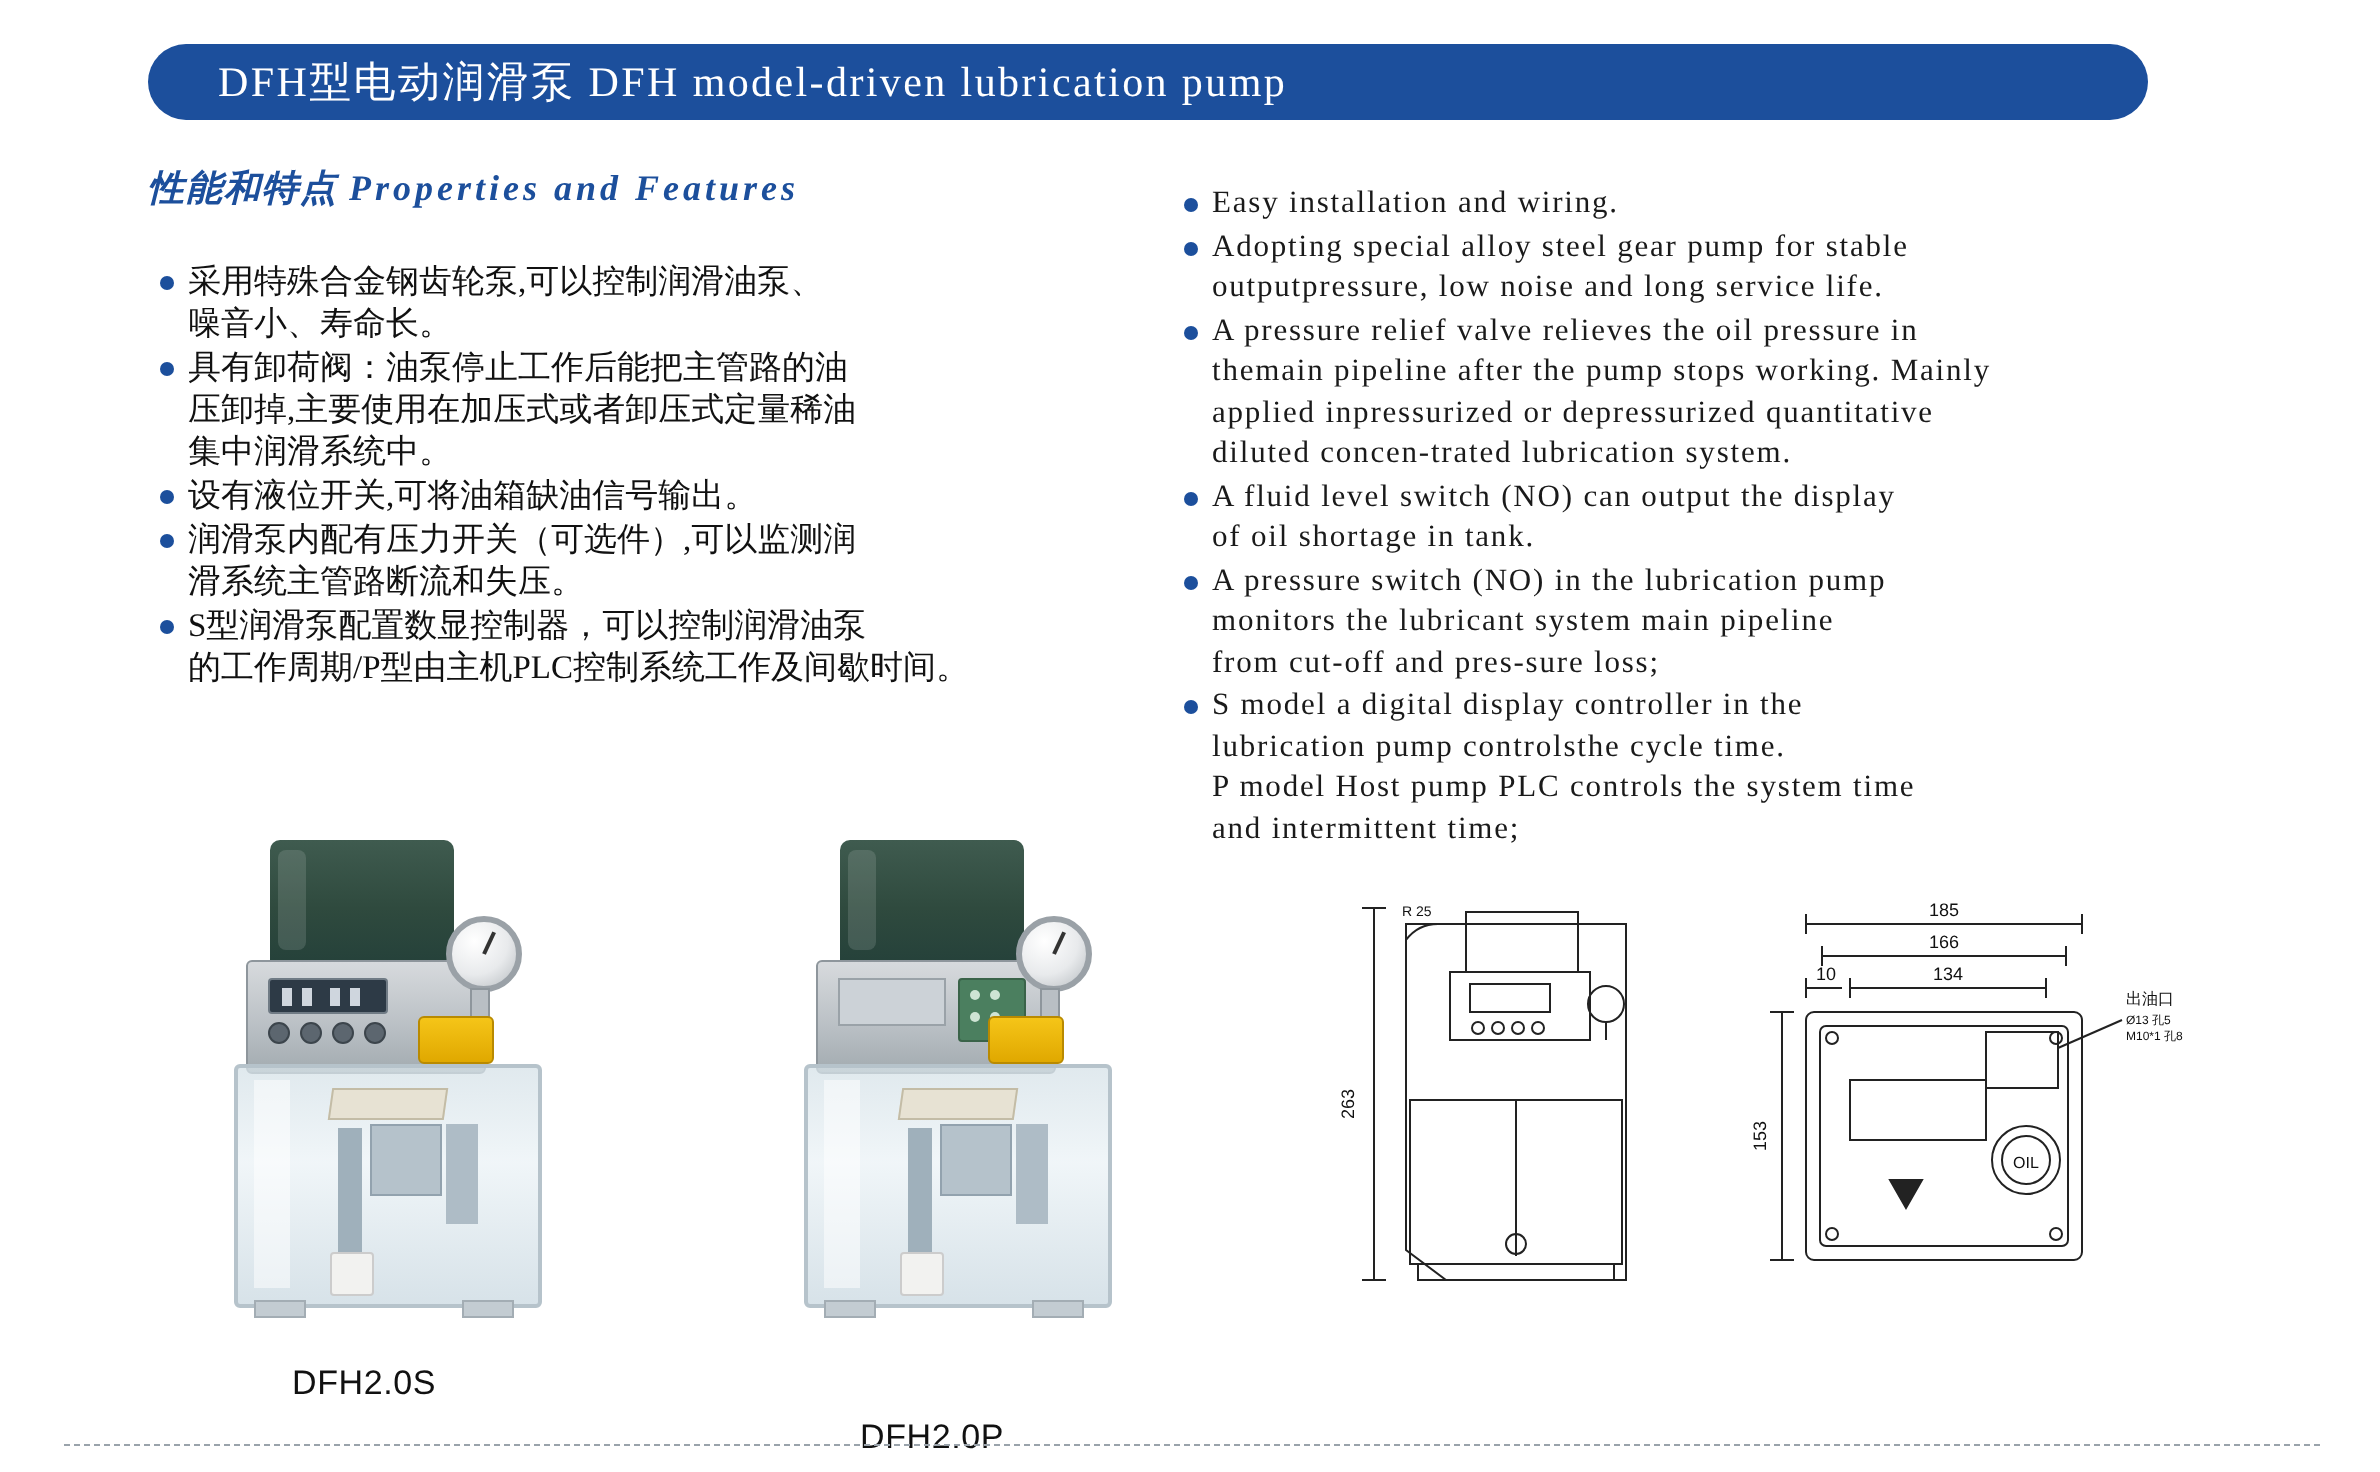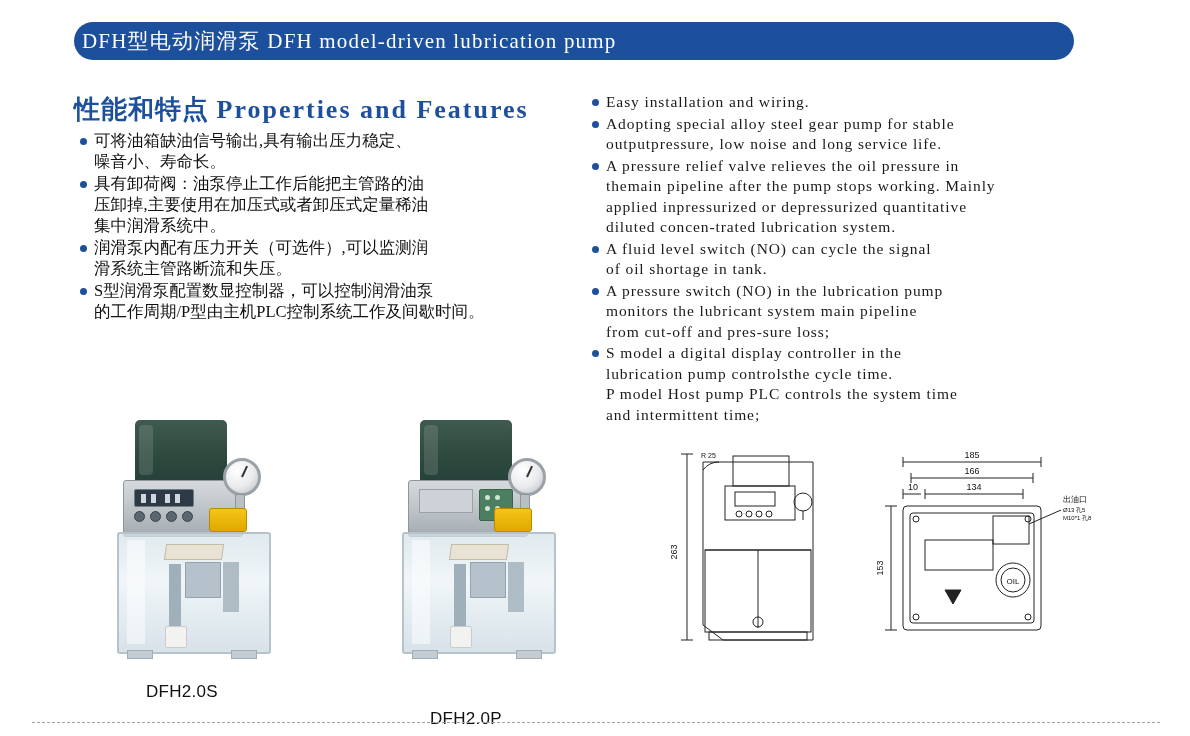--- a/index.html
+++ b/index.html
@@ -24,35 +24,36 @@
     height: 38px;
     background: #1c4f9c;
     border-radius: 19px 19px 19px 19px;
     display: flex;
     align-items: center;
   }
   .banner-text {
     color: #ffffff;
     font-size: 21px;
     letter-spacing: 1.2px;
-    padding-left: 8px;
+    padding-left: 35px;
     font-family: "Liberation Serif", serif;
     white-space: nowrap;
   }
 
   
   .section-heading {
     position: absolute;
     left: 74px;
-    top: 92px;
+    top: 82px;
     color: #1c4f9c;
-    font-size: 26px;
+    font-size: 18px;
     font-weight: bold;
     letter-spacing: 1px;
     white-space: nowrap;
+    font-style: italic;
   }
   .section-heading .en {
     letter-spacing: 2px;
   }
 
   
   .col-left {
     position: absolute;
     left: 80px;
     top: 130px;
@@ -311,28 +312,32 @@
   <div class="banner-text">DFH型电动润滑泵 DFH model-driven lubrication pump</div>
 </div>
 
 <div class="section-heading">
   <span>性能和特点 </span><span class="en">Properties and Features</span>
 </div>
 
 <div class="col-left">
   <div class="bullet-row">
     <span class="bullet-dot"></span>
-    <span class="bullet-text">可将油箱缺油信号输出,具有输出压力稳定、
+    <span class="bullet-text">采用特殊合金钢齿轮泵,可以控制润滑油泵、
 噪音小、寿命长。</span>
   </div>
   <div class="bullet-row">
     <span class="bullet-dot"></span>
     <span class="bullet-text">具有卸荷阀：油泵停止工作后能把主管路的油
 压卸掉,主要使用在加压式或者卸压式定量稀油
 集中润滑系统中。</span>
+  </div>
+  <div class="bullet-row">
+    <span class="bullet-dot"></span>
+    <span class="bullet-text">设有液位开关,可将油箱缺油信号输出。</span>
   </div>
   <div class="bullet-row">
     <span class="bullet-dot"></span>
     <span class="bullet-text">润滑泵内配有压力开关（可选件）,可以监测润
 滑系统主管路断流和失压。</span>
   </div>
   <div class="bullet-row">
     <span class="bullet-dot"></span>
     <span class="bullet-text">S型润滑泵配置数显控制器，可以控制润滑油泵
 的工作周期/P型由主机PLC控制系统工作及间歇时间。</span>
@@ -351,21 +356,21 @@
   </div>
   <div class="bullet-row">
     <span class="bullet-dot"></span>
     <span class="bullet-text">A pressure relief valve relieves the oil pressure in
 themain pipeline after the pump stops working. Mainly
 applied inpressurized or depressurized quantitative
 diluted concen-trated lubrication system.</span>
   </div>
   <div class="bullet-row">
     <span class="bullet-dot"></span>
-    <span class="bullet-text">A fluid level switch (NO) can cycle the signal
+    <span class="bullet-text">A fluid level switch (NO) can output the display
 of oil shortage in tank.</span>
   </div>
   <div class="bullet-row">
     <span class="bullet-dot"></span>
     <span class="bullet-text">A pressure switch (NO) in the lubrication pump
 monitors the lubricant system main pipeline
 from cut-off and pres-sure loss;</span>
   </div>
   <div class="bullet-row">
     <span class="bullet-dot"></span>

